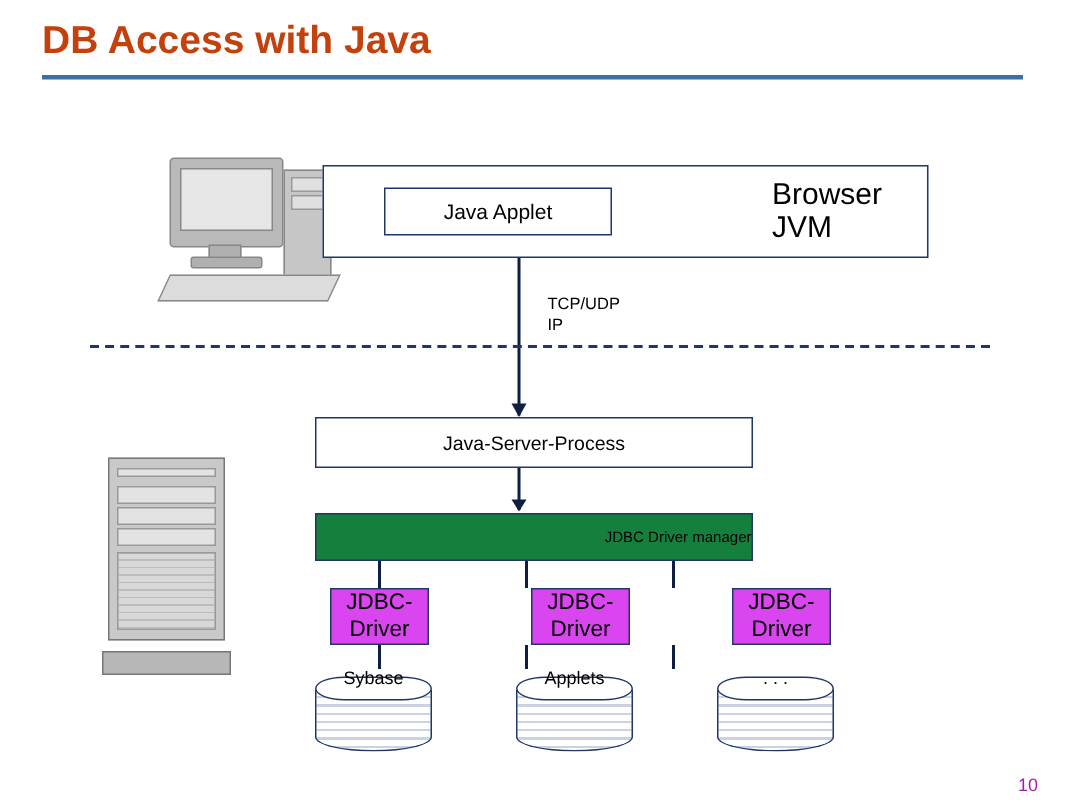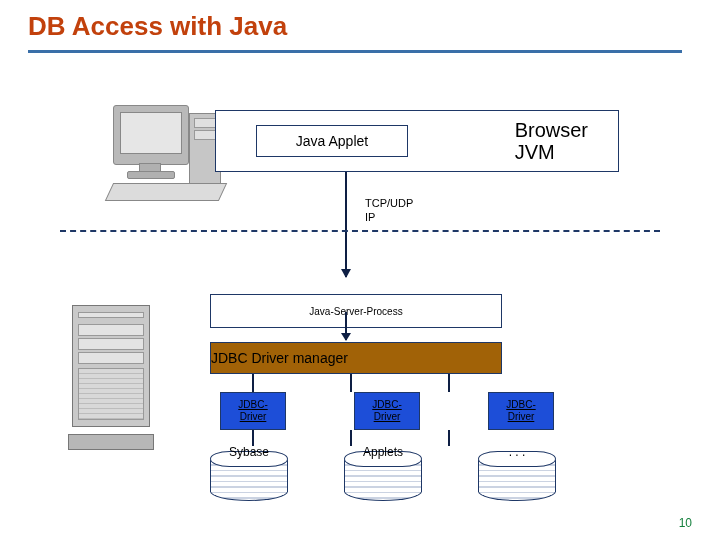--- a/index.html
+++ b/index.html
@@ -85,50 +85,50 @@
     left:365px; top:180px; font-size:11px; line-height:1.3;margin-top:16px;
   }
 
   .dashed {
     left:60px; top:230px; width:600px;
     border-top:2px dashed #1e3766;
   }
 
   
   .jsp-box {
-    left:210px; top:294px; width:290px; height:32px;
+    left:210px; top:278px; width:290px; height:32px;
     border:1.5px solid #1e3766; background:#fff;
     display:flex; align-items:center; justify-content:center;
-    font-size:10px;
+    font-size:13px;
   }
   .arrow2 {
     left:345px; top:312px; width:2px; height:28px; background:#0e1f44;
   }
   .arrow2::after{
     content:""; position:absolute; left:-4px; bottom:-1px;
     border-left:5px solid transparent; border-right:5px solid transparent;
     border-top:8px solid #0e1f44;
   }
 
   
   .jdbc-mgr {
     left:210px; top:342px; width:290px; height:30px;
-    border:1.5px solid #1e3766; background:#a16207;
-    display:flex; align-items:center; justify-content:flex-start;
-    font-size:14px;
+    border:1.5px solid #1e3766; background:#15803d;
+    display:flex; align-items:center; justify-content:flex-end;
+    font-size:10px;
   }
 
   
   .line { position:absolute; background:#0e1f44; }
 
   
   .driver {
-    width:64px; height:36px; border:1.5px solid #1e3766; background:#1d4ed8;
-    font-size:10px; text-align:center; line-height:1.2;
-    display:flex; align-items:center; justify-content:center;text-decoration:underline;
+    width:64px; height:36px; border:1.5px solid #1e3766; background:#d946ef;
+    font-size:15px; text-align:center; line-height:1.2;
+    display:flex; align-items:center; justify-content:center;
   }
   .drv-row { left:220px; top:392px; display:flex; gap:68px; }
 
   
   .db { width:78px; }
   .db .top {
     height:14px; border:1.5px solid #1e3766; border-radius:50%/100%;
     background:#fff;
     position:relative; z-index:2;
   }
@@ -155,21 +155,21 @@
     background:#c9c9c9; border:1px solid #777;
   }
   .srv-box::before{content:"";position:absolute;left:5px;right:5px;top:6px;height:4px;background:#e3e3e3;border:1px solid #999;}
   .srv-slot{position:absolute;left:5px;right:5px;height:10px;background:#e3e3e3;border:1px solid #999;}
   .srv-slot.s1{top:18px;} .srv-slot.s2{top:32px;} .srv-slot.s3{top:46px;}
   .srv-grid{position:absolute;left:5px;right:5px;top:62px;bottom:6px;
     background:repeating-linear-gradient(to bottom,#d8d8d8 0 4px,#bcbcbc 4px 5px);border:1px solid #999;}
   .srv-base{position:absolute;left:-4px;right:-4px;bottom:0;height:14px;background:#b7b7b7;border:1px solid #777;}
 
   .pagenum {
-    position:absolute; right:28px; bottom:10px; font-size:12px; color:#15803d;
+    position:absolute; right:28px; bottom:10px; font-size:12px; color:#a21caf;
   }
 </style>
 </head>
 <body>
 
 <div class="title">
   <span>DB Access with Java</span><br>
 </div>
 <div class="title-rule"></div>
 

